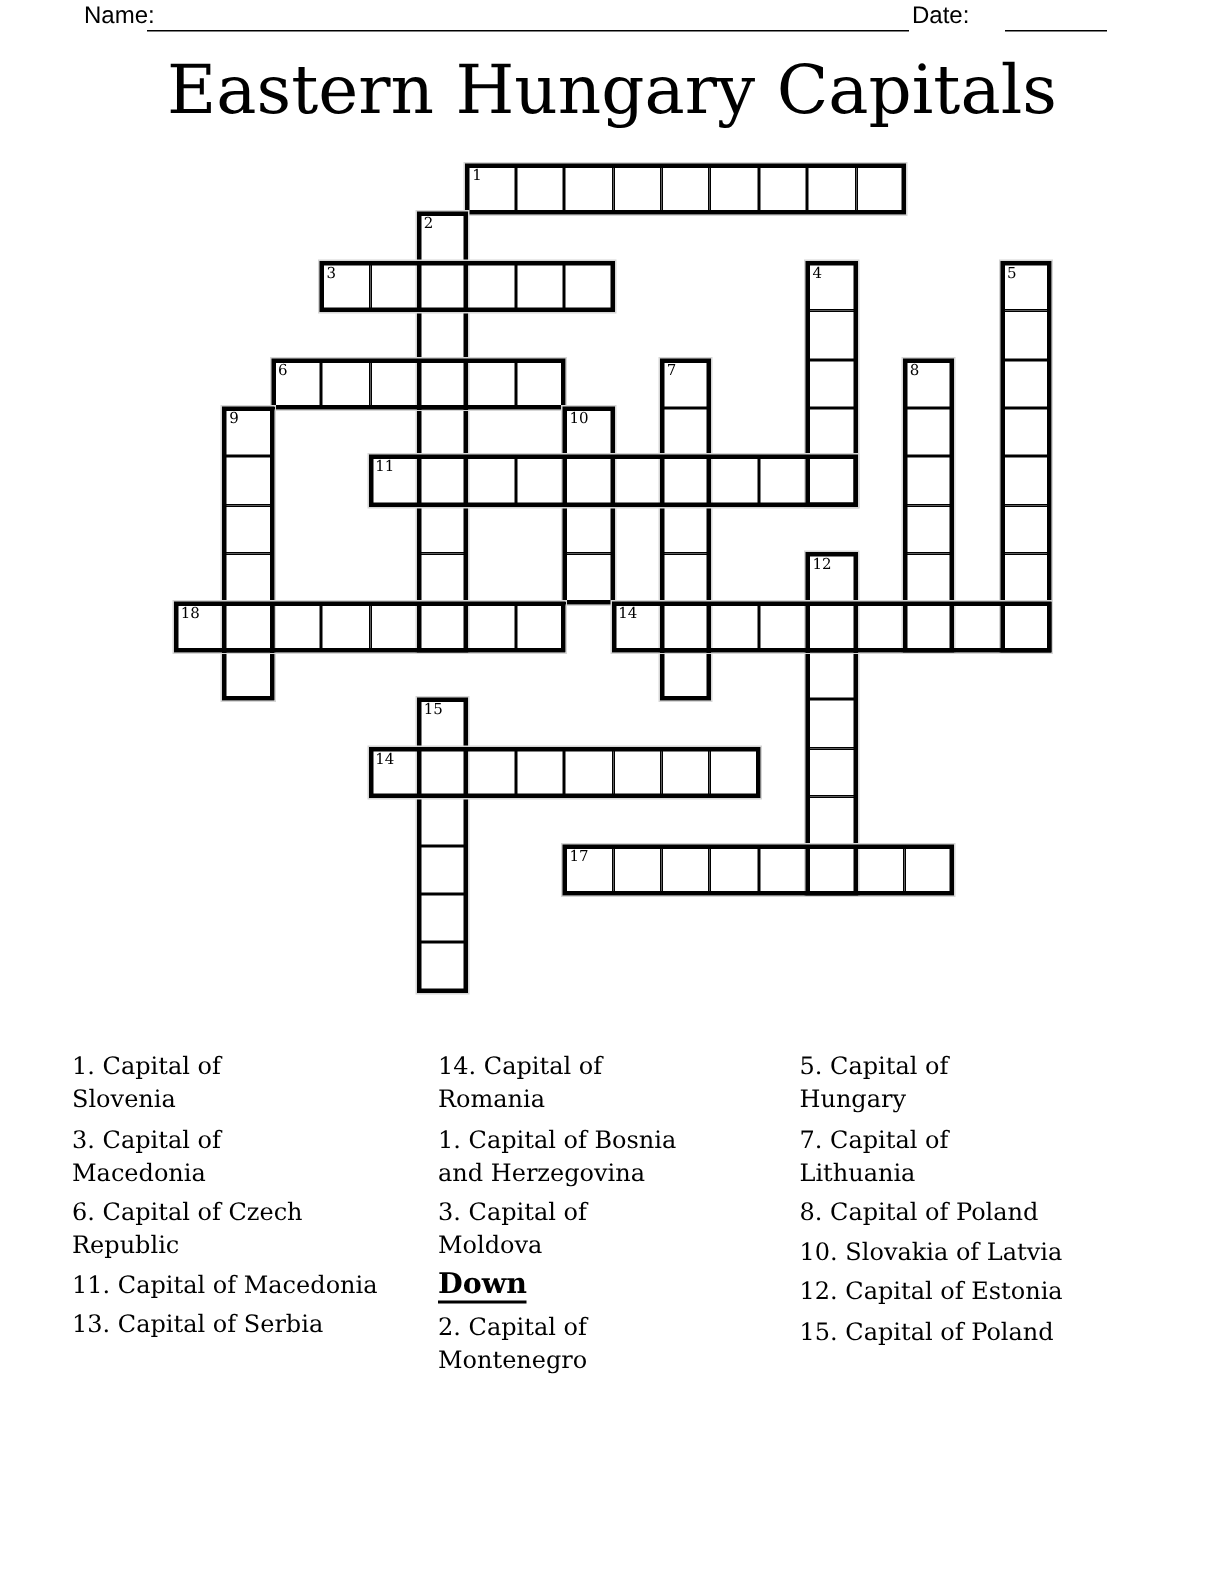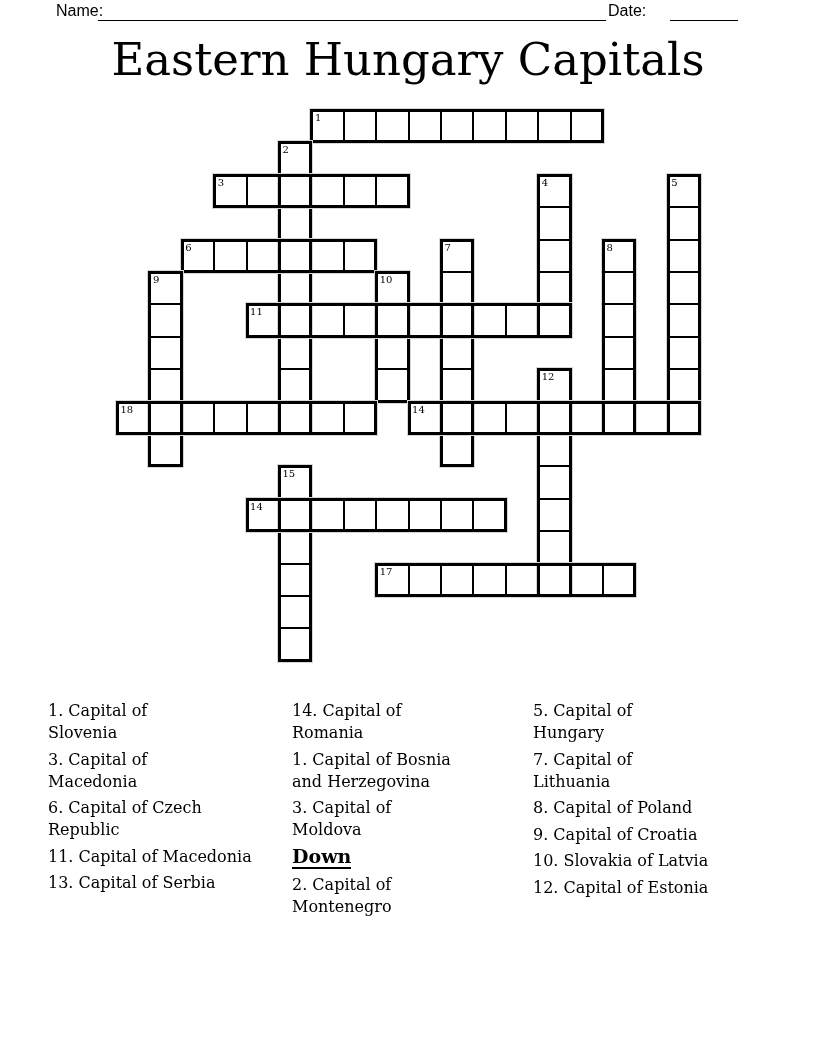--- a/index.html
+++ b/index.html
@@ -272,19 +272,19 @@
         <div><span class="clues-heading">Down</span></div>
         <div class="clue"><b>2.</b><span class="txt"> Capital of
 Montenegro</span></div>
       </div>
     <div id="clue-col-2" class="clue-col">
         <div class="clue"><b>5.</b><span class="txt"> Capital of
 Hungary</span></div>
         <div class="clue"><b>7.</b><span class="txt"> Capital of
 Lithuania</span></div>
         <div class="clue"><b>8.</b><span class="txt"> Capital of Poland</span></div>
-        <div class="clue"><b>9.</b><span class="txt"> Capital of Croatia</span></div>
         <div class="clue"><b>10.</b><span class="txt"> Slovakia of Latvia</span></div>
         <div class="clue"><b>12.</b><span class="txt"> Capital of Estonia</span></div>
+        <div class="clue"><b>15.</b><span class="txt"> Capital of Poland</span></div>
       </div>
   </div>
 
 </div>
 
 </body></html>

